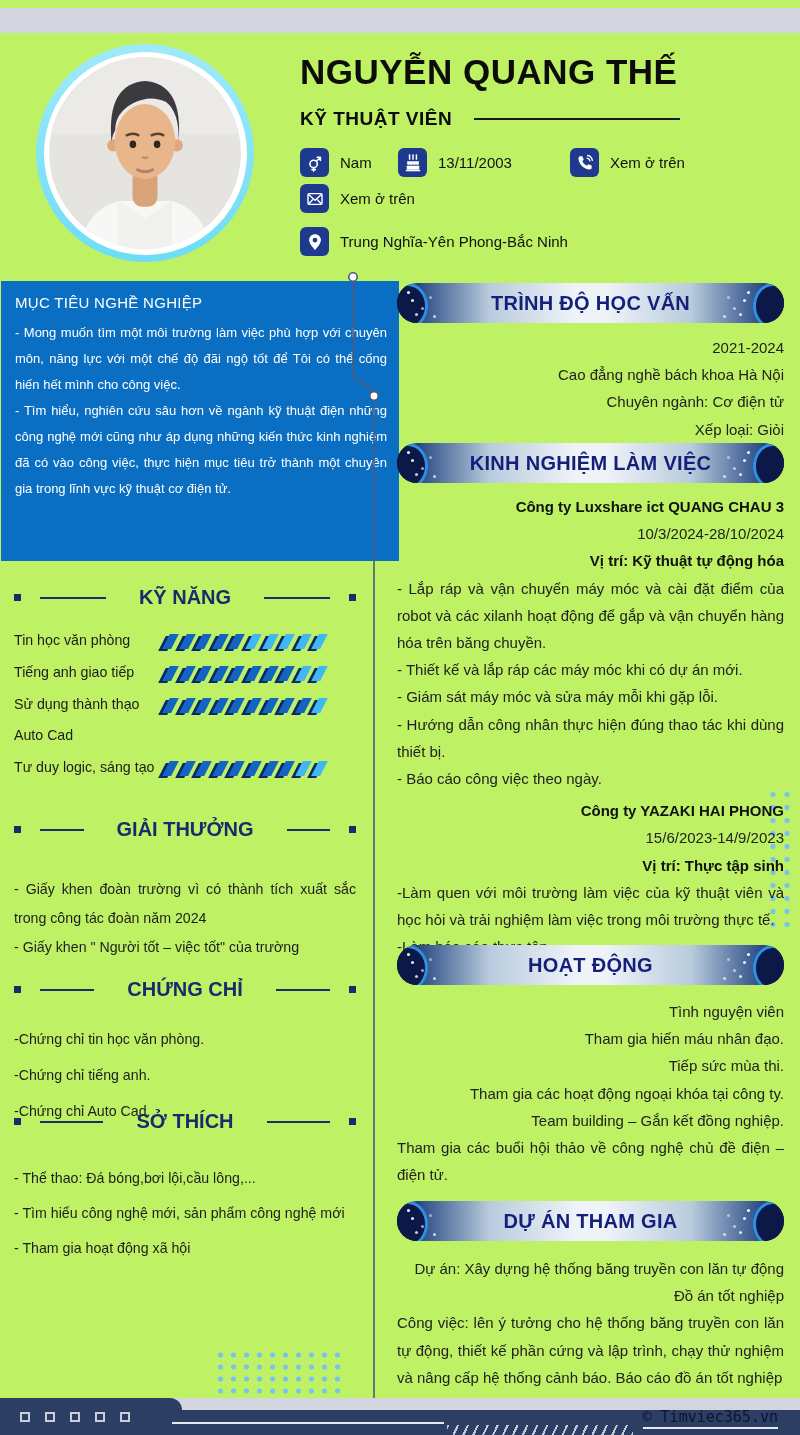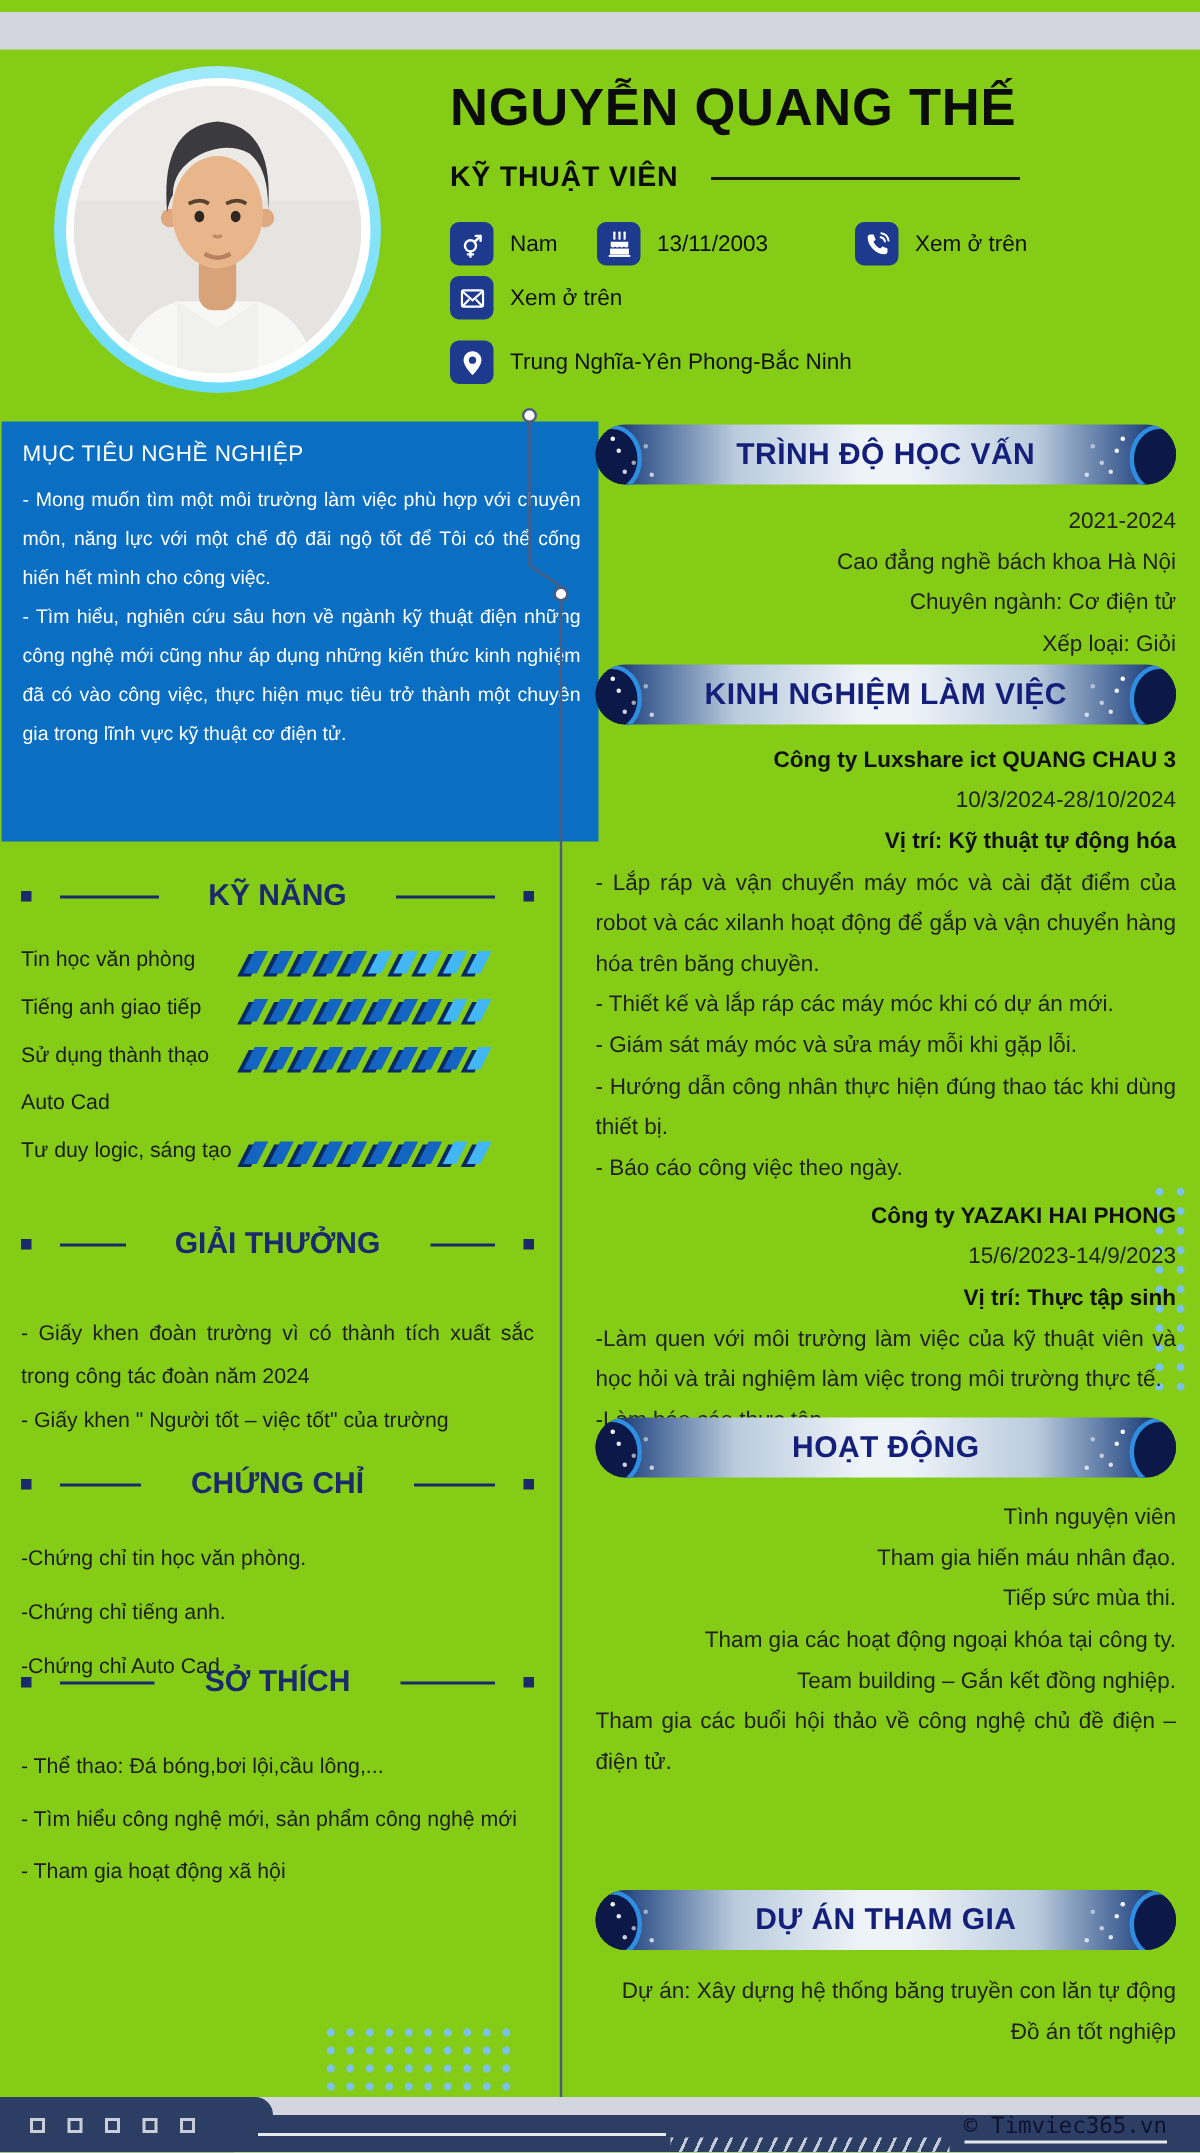--- a/index.html
+++ b/index.html
@@ -1,19 +1,19 @@
 <!DOCTYPE html>
 <html lang="vi"><head>
 <meta charset="utf-8">
 <style>
   * { margin:0; padding:0; box-sizing:border-box; }
   html,body { background:#fff; }
   .page {
     position:relative; width:800px; height:1435px; margin:0 auto;
-    background:#84cc16; overflow:hidden;
+    background:#bef264; overflow:hidden;
     font-family:"Liberation Sans","DejaVu Sans",sans-serif; color:#222;
   }
   .abs { position:absolute; }
 
   
   .top-gray-bar { left:0; top:8px; width:800px; height:25px; background:#d3d6de; }
 
   
   .photo-ring { left:36px; top:44px; width:218px; height:218px; border-radius:50%;
     background:linear-gradient(180deg,#9feafb,#6edcf6); display:flex; align-items:center; justify-content:center; }
@@ -394,29 +394,30 @@
     <div class="rbody act-body">
       <p>Tình nguyện viên</p>
       <p>Tham gia hiến máu nhân đạo.</p>
       <p>Tiếp sức mùa thi.</p>
       <p>Tham gia các hoạt động ngoại khóa tại công ty.</p>
       <p>Team building – Gắn kết đồng nghiệp.</p>
       <p class="wrap">Tham gia các buổi hội thảo về công nghệ chủ đề điện – điện tử.</p>
     </div>
   </div>
 
-  <div class="abs rsec" style="top:1260px;">
+  <div class="abs rsec" style="top:1201px;">
     <div class="banner">
       <span class="st st-l"></span>
       <span class="st st-r"></span>
       <span class="bt">DỰ ÁN THAM GIA</span>
     </div>
     <div class="rbody proj-body">
       <p>Dự án: Xây dựng hệ thống băng truyền con lăn tự động</p>
       <p>Đồ án tốt nghiệp</p>
+      <p class="wrap">Công việc: lên ý tưởng cho hệ thống băng truyền con lăn tự động, thiết kế phần cứng và lập trình, chạy thử nghiệm và nâng cấp hệ thống cảnh báo. Báo cáo đồ án tốt nghiệp</p>
     </div>
   </div>
 
   <div class="abs footer-gray"></div>
   <div class="abs footer-navy"></div>
   <div class="abs footer-left"></div>
   <div class="abs footer-curve"></div>
   <div class="abs footer-squares">
     <span></span>
     <span></span>

